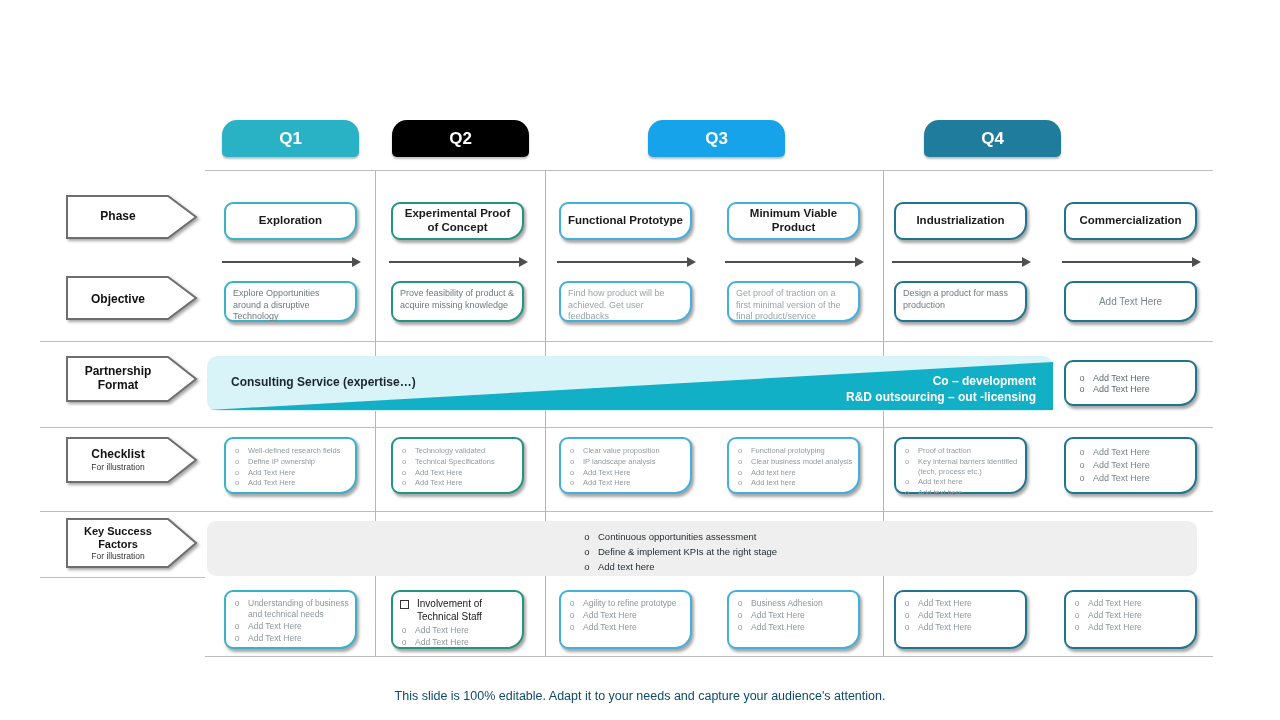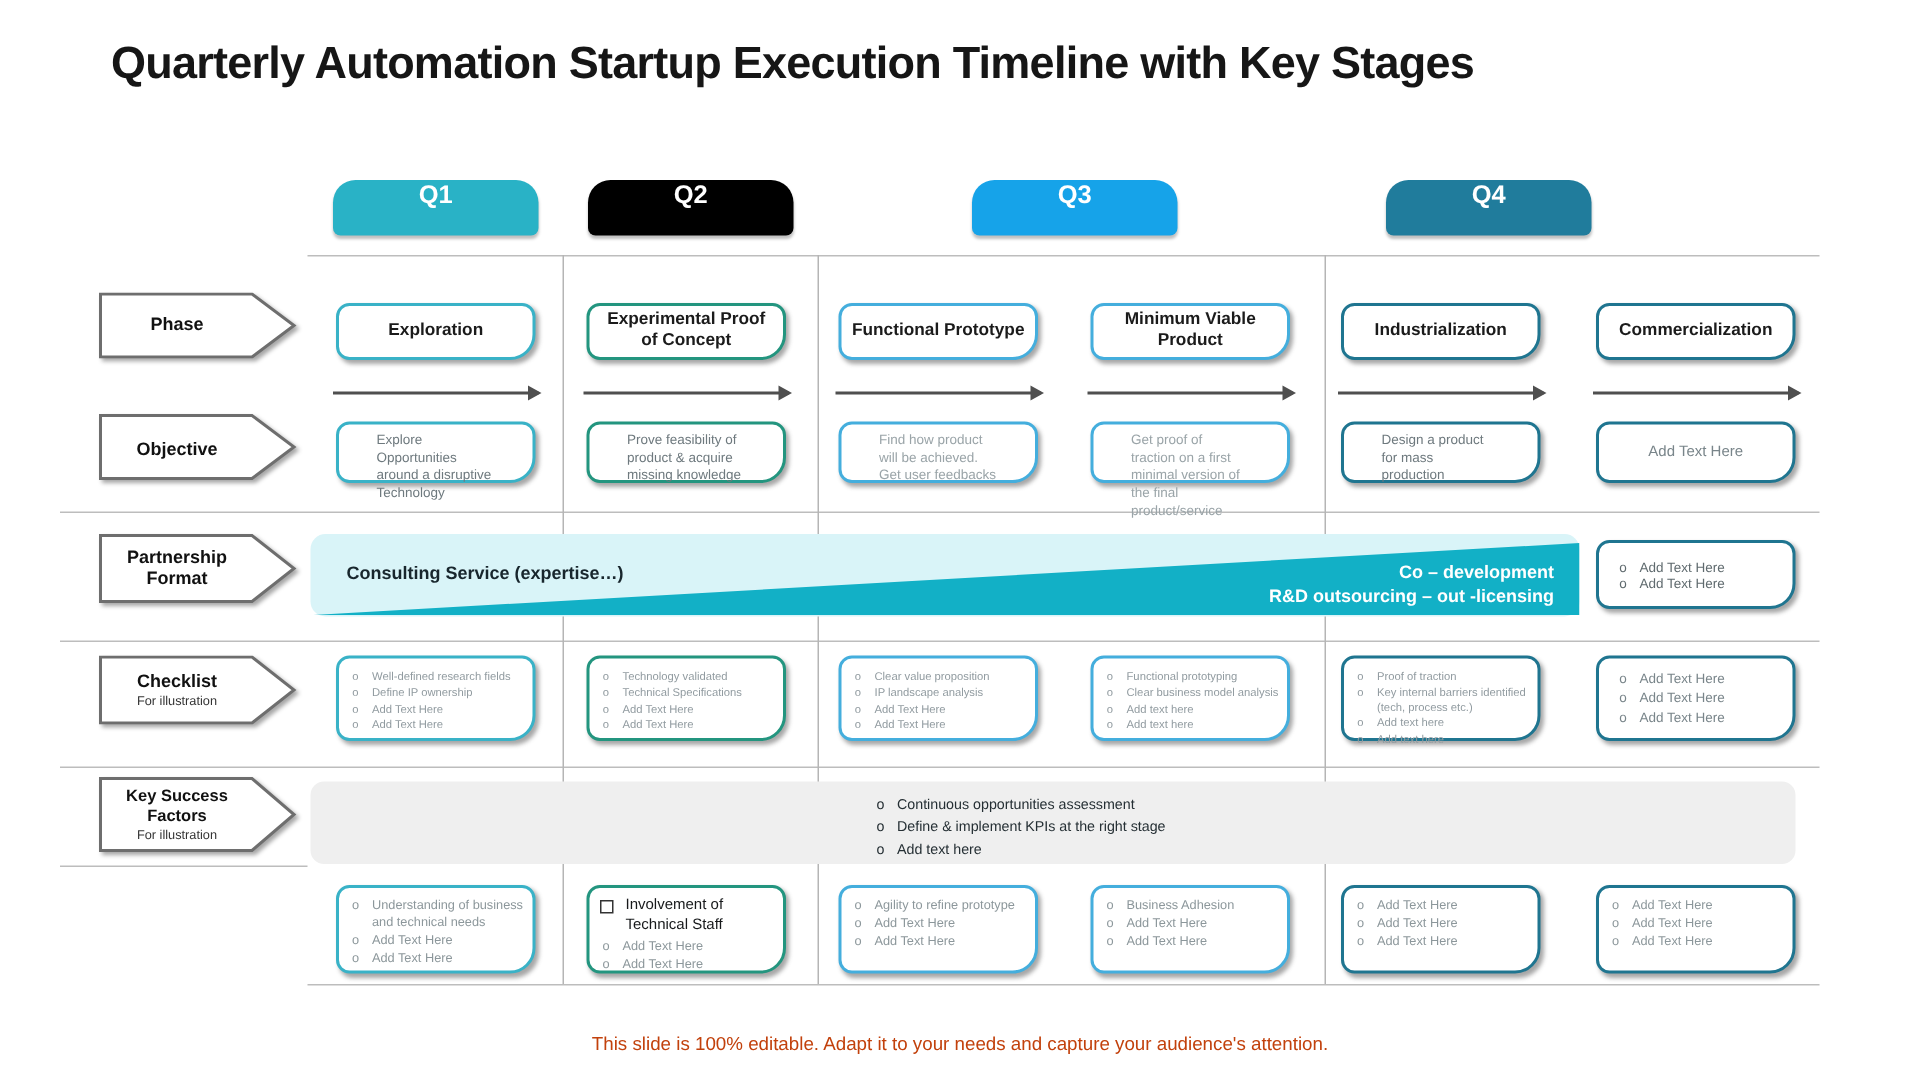--- a/index.html
+++ b/index.html
@@ -8,21 +8,21 @@
 
   .title{position:absolute;left:74px;top:26px;width:1120px;font-size:30px;font-weight:800;
          color:#161616;letter-spacing:-0.5px;}
 
   
   .hline{position:absolute;height:1px;background:#bdbdbd;}
   .vline{position:absolute;width:1px;background:#b5b5b5;}
 
   
   .qbtn{position:absolute;top:120px;width:137px;height:37px;border-radius:15px 15px 5px 5px;
-        color:#fff;font-weight:bold;font-size:17px;display:flex;align-items:flex-start;justify-content:center;
+        color:#fff;font-weight:bold;font-size:17px;display:flex;align-items:center;justify-content:center;
         box-shadow:0 2px 2px rgba(0,0,0,.25);}
 
   
   .rlabel{position:absolute;left:66px;width:132px;}
   .rlabel svg{filter:drop-shadow(2px 2px 1.5px rgba(0,0,0,.35));display:block;}
   .rlabel-text{position:absolute;left:0;top:0;width:104px;height:100%;display:flex;flex-direction:column;
                align-items:center;justify-content:center;text-align:center;}
   .rl-main{font-weight:bold;font-size:12px;color:#111;line-height:1.15;}
   .rl-note{font-size:8.5px;color:#333;margin-top:1px;}
 
@@ -34,21 +34,21 @@
   .bq3{border-color:#44aedd;}
   .bq4{border-color:#1f7590;}
 
   .pbox{top:202px;height:38px;display:flex;align-items:center;justify-content:center;text-align:center;
         font-weight:bold;font-size:11.5px;color:#1b1b1b;padding:2px 6px;line-height:1.2;}
 
   .tarrow{position:absolute;top:261px;height:2px;background:#4f4f4f;}
   .tarrow::after{content:'';position:absolute;right:-2px;top:-4px;width:0;height:0;
                  border-left:9px solid #4f4f4f;border-top:5px solid transparent;border-bottom:5px solid transparent;}
 
-  .obox{top:281px;height:41px;font-size:9px;padding:5px 25px;line-height:1.3;}
+  .obox{top:281px;height:41px;font-size:9px;padding:5px 7px;line-height:1.3;}
   .td{color:#6e797e;}
   .tl{color:#9aa4a8;}
   .ctr{display:flex;align-items:center;justify-content:center;text-align:center;font-size:10px;color:#79858a;}
 
   
   .pband{position:absolute;left:207px;top:356px;width:846px;height:55px;background:#d9f4f8;border-radius:10px;}
   .pwedge{position:absolute;left:207px;top:356px;}
   .pleft{position:absolute;left:231px;top:375px;font-size:12px;font-weight:bold;color:#18262d;}
   .pright{position:absolute;left:710px;top:374px;width:326px;text-align:right;color:#ffffff;
           font-size:12px;font-weight:bold;line-height:1.3;}
@@ -60,28 +60,27 @@
   .cbox6{display:flex;flex-direction:column;justify-content:center;font-size:9px;color:#79858a;padding:4px 4px 2px 12px;}
   .btbox{top:590px;height:59px;font-size:8.5px;color:#8c979b;padding:6px 4px 2px 7px;line-height:1.3;}
   .lead{font-size:10px;color:#17191b;margin-bottom:2px;line-height:1.25;}
   .bsq{width:7px;height:7px;border:1px solid #333;margin:2px 1px 0 0;flex:none;}
 
   
   .ksfband{position:absolute;left:207px;top:521px;width:990px;height:55px;background:#efefef;border-radius:9px;}
   .ksfitems{position:absolute;left:376px;top:8px;font-size:9.5px;color:#252f34;line-height:1.6;}
   .ksfitems .bl{margin-bottom:0;}
 
-  .footer{position:absolute;left:0;top:689px;width:1280px;text-align:center;font-size:12.5px;color:#c2410c;}
+  .footer{position:absolute;left:0;top:689px;width:1280px;text-align:center;font-size:12.5px;color:#0c4a6e;}
 </style>
 </head>
 <body>
 
 <div class="slide">
 
-  <div class="title">Quarterly Automation Startup Execution Timeline with Key Stages</div>
 
   <div class="hline" style="left:205px;top:170px;width:1008px"></div>
   <div class="hline" style="left:40px;top:341px;width:1173px"></div>
   <div class="hline" style="left:40px;top:427px;width:1173px"></div>
   <div class="hline" style="left:40px;top:511px;width:1173px"></div>
   <div class="hline" style="left:40px;top:577px;width:165px"></div>
   <div class="hline" style="left:205px;top:656px;width:1008px"></div>
   <div class="vline" style="left:375px;top:170px;height:486px"></div>
   <div class="vline" style="left:545px;top:170px;height:486px"></div>
   <div class="vline" style="left:883px;top:170px;height:486px"></div>

